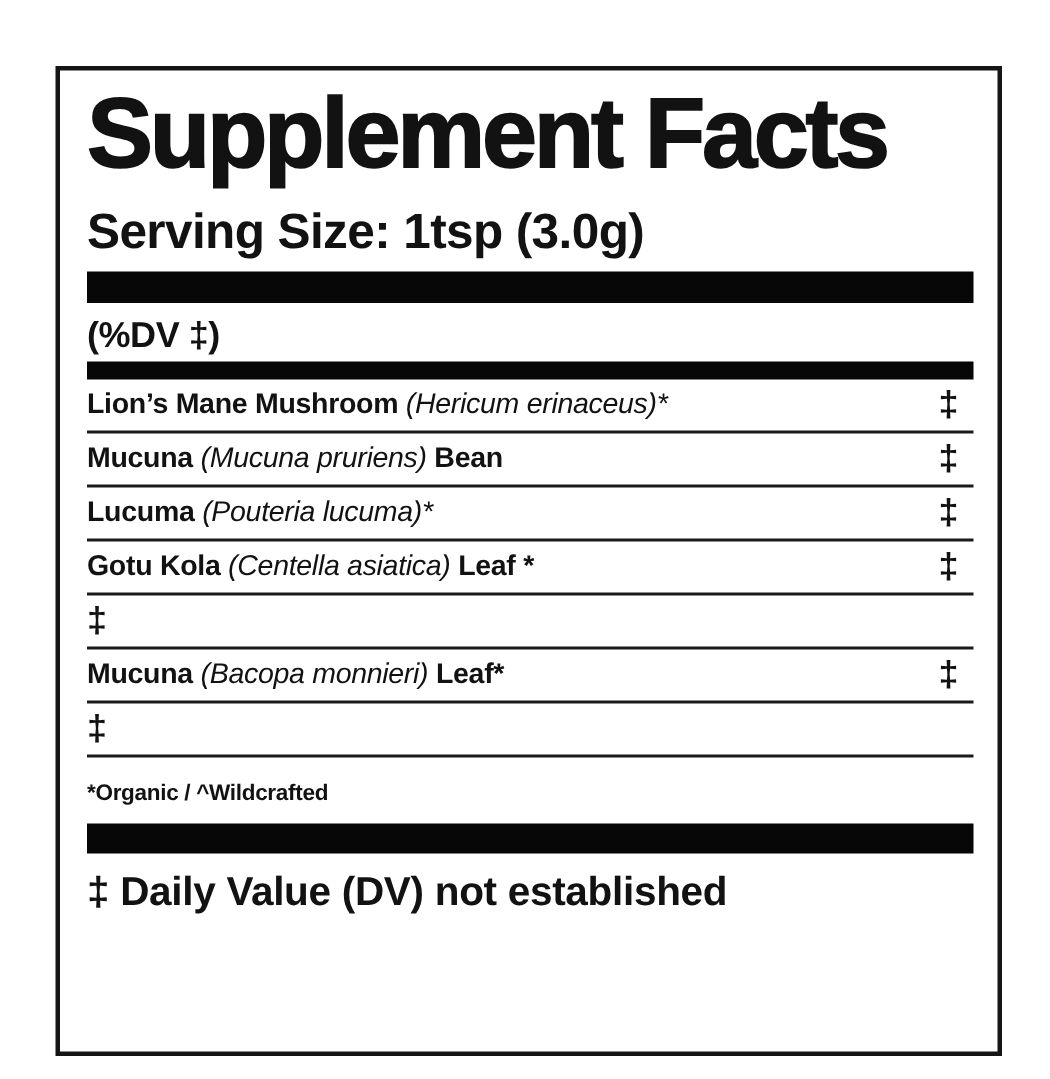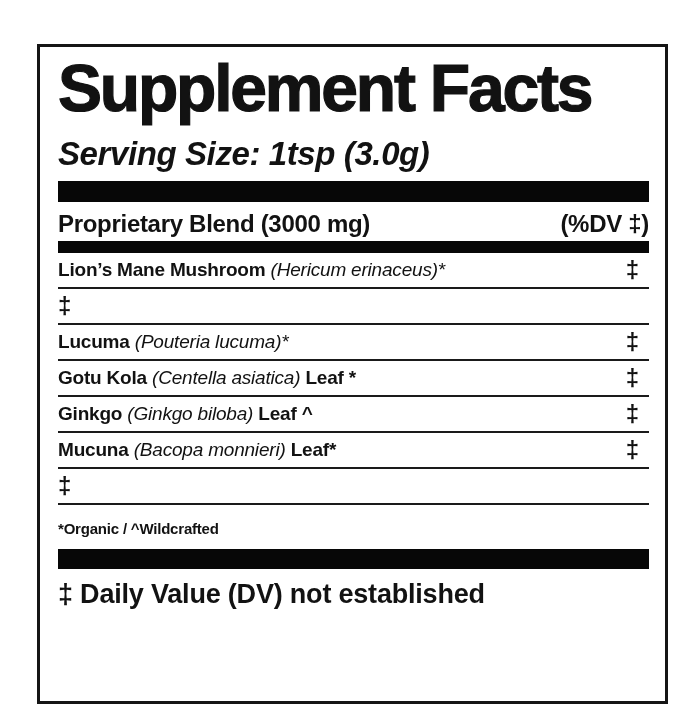--- a/index.html
+++ b/index.html
@@ -22,21 +22,21 @@
   }
   .title {
     margin-top: 8px;
     font-size: 66px;
     line-height: 1.0;
     font-weight: bold;
     letter-spacing: -2.2px;
     -webkit-text-stroke: 1.2px #121212;
     white-space: nowrap;
   }
-  .serving-block { margin-top: 12px; font-style: italic; }
+  .serving-block { margin-top: 12px; }
   .serving-line {
     font-size: 33px;
     font-weight: 600;
     line-height: 42px;
     letter-spacing: -0.4px;
     white-space: nowrap;
   }
   .bar { background: #070707; }
   .bar-thick { height: 21px; }
   .bar-mid { height: 12px; }
@@ -84,37 +84,41 @@
 
     <div class="title">Supplement Facts</div>
 
     <div class="serving-block">
       <div class="serving-line">Serving Size: 1tsp (3.0g)</div>
     </div>
 
     <div class="bar bar-thick bar1"></div>
 
     <div class="blend-row">
-      <span class="blend-name">Proprietary Blend (3000 mg)</span>
       <span class="dv-header">(%DV ‡)</span>
     </div>
 
     <div class="bar bar-mid"></div>
 
 
     <div class="ing-row">
       <span class="ing-left">
         <span class="ing-name">Lion’s Mane Mushroom</span>
         <span class="ing-latin">(Hericum erinaceus)*</span>
         
       </span>
       <span class="ing-dv">‡</span>
     </div>
 
     <div class="ing-row">
+      <span class="ing-left">
+        <span class="ing-name">Mucuna</span>
+        <span class="ing-latin">(Mucuna pruriens)</span>
+        <span class="ing-suffix">Bean</span>
+      </span>
       <span class="ing-dv">‡</span>
     </div>
 
     <div class="ing-row">
       <span class="ing-left">
         <span class="ing-name">Lucuma</span>
         <span class="ing-latin">(Pouteria lucuma)*</span>
         
       </span>
       <span class="ing-dv">‡</span>
@@ -123,25 +127,20 @@
     <div class="ing-row">
       <span class="ing-left">
         <span class="ing-name">Gotu Kola</span>
         <span class="ing-latin">(Centella asiatica)</span>
         <span class="ing-suffix">Leaf *</span>
       </span>
       <span class="ing-dv">‡</span>
     </div>
 
     <div class="ing-row">
-      <span class="ing-left">
-        <span class="ing-name">Ginkgo</span>
-        <span class="ing-latin">(Ginkgo biloba)</span>
-        <span class="ing-suffix">Leaf ^</span>
-      </span>
       <span class="ing-dv">‡</span>
     </div>
 
     <div class="ing-row">
       <span class="ing-left">
         <span class="ing-name">Mucuna</span>
         <span class="ing-latin">(Bacopa monnieri)</span>
         <span class="ing-suffix">Leaf*</span>
       </span>
       <span class="ing-dv">‡</span>

